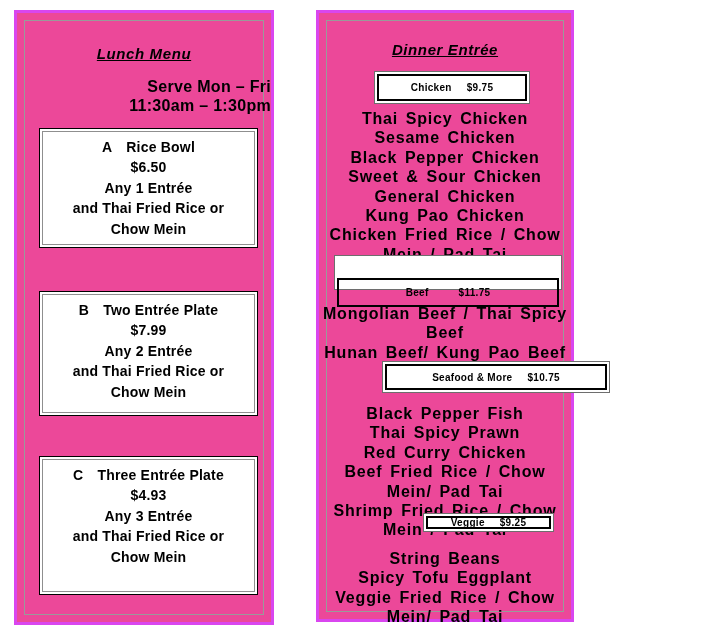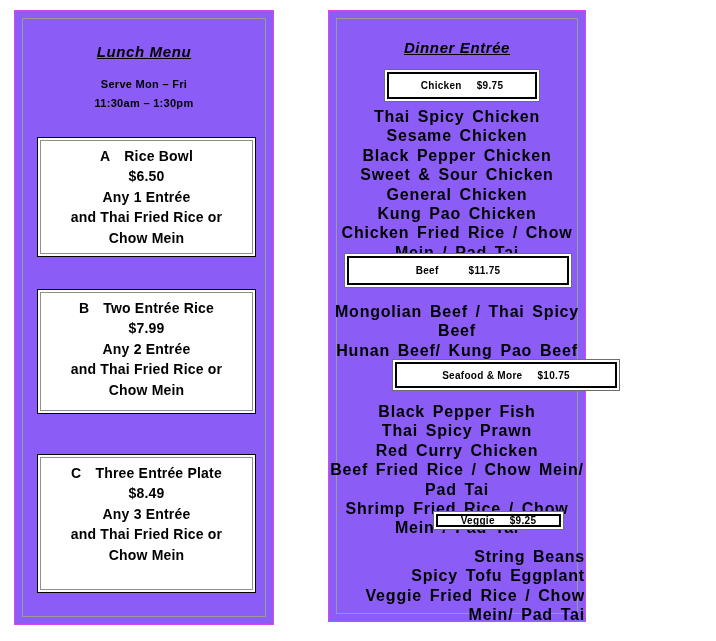--- a/index.html
+++ b/index.html
@@ -5,51 +5,51 @@
   * { margin:0; padding:0; box-sizing:border-box; }
   html,body { background:#ffffff; }
   body {
     width:716px; height:641px; position:relative; overflow:hidden;
     font-family:"Liberation Sans", sans-serif; color:#000;
   }
   .canvas { position:absolute; inset:0; background:#fff; }
 
   
   .panel {
-    position:absolute; background:#8b5cf6;
-    border:1px solid #d946ef; padding:7px;
+    position:absolute; background:#ec4899;
+    border:3px solid #d946ef; padding:7px;
   }
   .panel-inner {
     width:100%; height:100%;
     border:1px solid #9a9a9a;
   }
   .lunch-panel  { left:14px;  top:10px; width:260px; height:615px; }
-  .dinner-panel { left:328px; top:10px; width:258px; height:612px; }
+  .dinner-panel { left:316px; top:10px; width:258px; height:612px; }
 
   
   .menu-title {
     position:absolute; left:0; width:100%;
     text-align:center; font-size:15px; font-weight:bold; font-style:italic;
     text-decoration:underline; letter-spacing:0.6px;
   }
   .lunch-title  { top:32px; }
   .dinner-title { top:28px; }
 
   .serve-lines {
     position:absolute; left:0; top:64px; width:100%;
-    text-align:center; font-size:11px; font-weight:bold; line-height:19px;
+    text-align:right; font-size:16px; font-weight:bold; line-height:19px;
     letter-spacing:0.3px;
   }
 
   
   .option-box {
     position:absolute; left:22px; width:219px;
     border:1px solid #000; padding:2px; background:#fff;
   }
-  .box-a { top:115px; height:120px;margin-top:11px; }
+  .box-a { top:115px; height:120px; }
   .box-b { top:278px; height:125px; }
   .box-c { top:443px; height:139px; }
   .option-box-inner {
     width:100%; height:100%;
     border:1px solid #8f8f8f;
     text-align:center; padding-top:5px;
   }
   .opt-line { font-size:14px; font-weight:bold; line-height:20.4px; letter-spacing:0.2px; }
   .opt-letter { display:inline-block; margin-right:14px; }
 
@@ -58,34 +58,34 @@
     position:absolute; background:#fff;
     border:1px solid #6e6e6e; padding:2px;
   }
   .section-box-inner {
     width:100%; height:100%; border:2px solid #000;
     display:flex; align-items:center; justify-content:center; gap:15px;
     font-size:10px; font-weight:bold; letter-spacing:0.3px;
   }
   .chicken-box { left:55px; top:58px;  width:156px; height:33px; }
   .beef-box    { left:15px; top:242px; width:228px; height:35px; }
-  .beef-box .section-box-inner { gap:30px; }
+  .beef-box .section-box-inner { gap:30px;margin-top:20px; }
   .seafood-box { left:15px; top:348px; width:228px; height:32px;margin-left:48px; }
   .veggie-box  { left:68px; top:500px; width:131px; height:19px;margin-left:36px; }
 
   
   .items {
     position:absolute; left:0; width:100%;
     text-align:center; font-size:16px; font-weight:bold;
     line-height:19.4px; letter-spacing:0.8px; word-spacing:2.5px;
   }
   .chicken-items { top:96px;  }
   .beef-items    { top:291px; }
   .seafood-items { top:391px; }
-  .veggie-items  { top:536px;text-align:right; }
+  .veggie-items  { top:536px; }
 </style>
 </head>
 <body>
 
 <div class="canvas">
 
   <section class="panel lunch-panel">
     <div class="panel-inner">
 
       <div class="menu-title lunch-title">Lunch Menu</div>
@@ -100,32 +100,32 @@
           <div class="opt-line"><span class="opt-letter">A</span><span>Rice Bowl</span></div>
           <div class="opt-line">$6.50</div>
           <div class="opt-line">Any 1 Entrée</div>
           <div class="opt-line">and Thai Fried Rice or</div>
           <div class="opt-line">Chow Mein</div>
         </div>
       </div>
 
       <div class="option-box box-b">
         <div class="option-box-inner">
-          <div class="opt-line"><span class="opt-letter">B</span><span>Two Entrée Rice</span></div>
+          <div class="opt-line"><span class="opt-letter">B</span><span>Two Entrée Plate</span></div>
           <div class="opt-line">$7.99</div>
           <div class="opt-line">Any 2 Entrée</div>
           <div class="opt-line">and Thai Fried Rice or</div>
           <div class="opt-line">Chow Mein</div>
         </div>
       </div>
 
       <div class="option-box box-c">
         <div class="option-box-inner">
           <div class="opt-line"><span class="opt-letter">C</span><span>Three Entrée Plate</span></div>
-          <div class="opt-line">$8.49</div>
+          <div class="opt-line">$4.93</div>
           <div class="opt-line">Any 3 Entrée</div>
           <div class="opt-line">and Thai Fried Rice or</div>
           <div class="opt-line">Chow Mein</div>
         </div>
       </div>
 
     </div>
   </section>
 
   <section class="panel dinner-panel">

